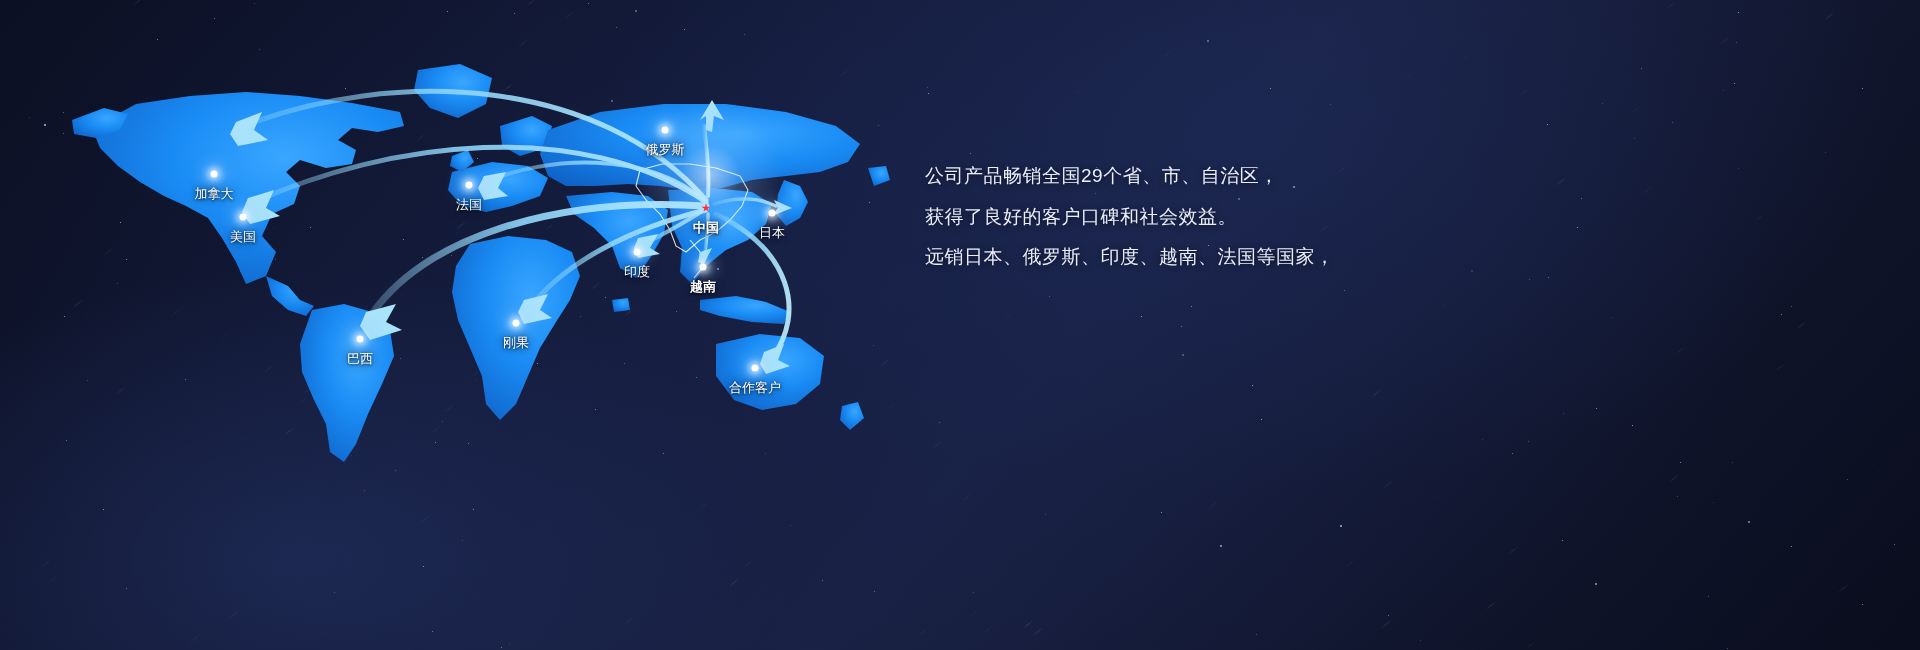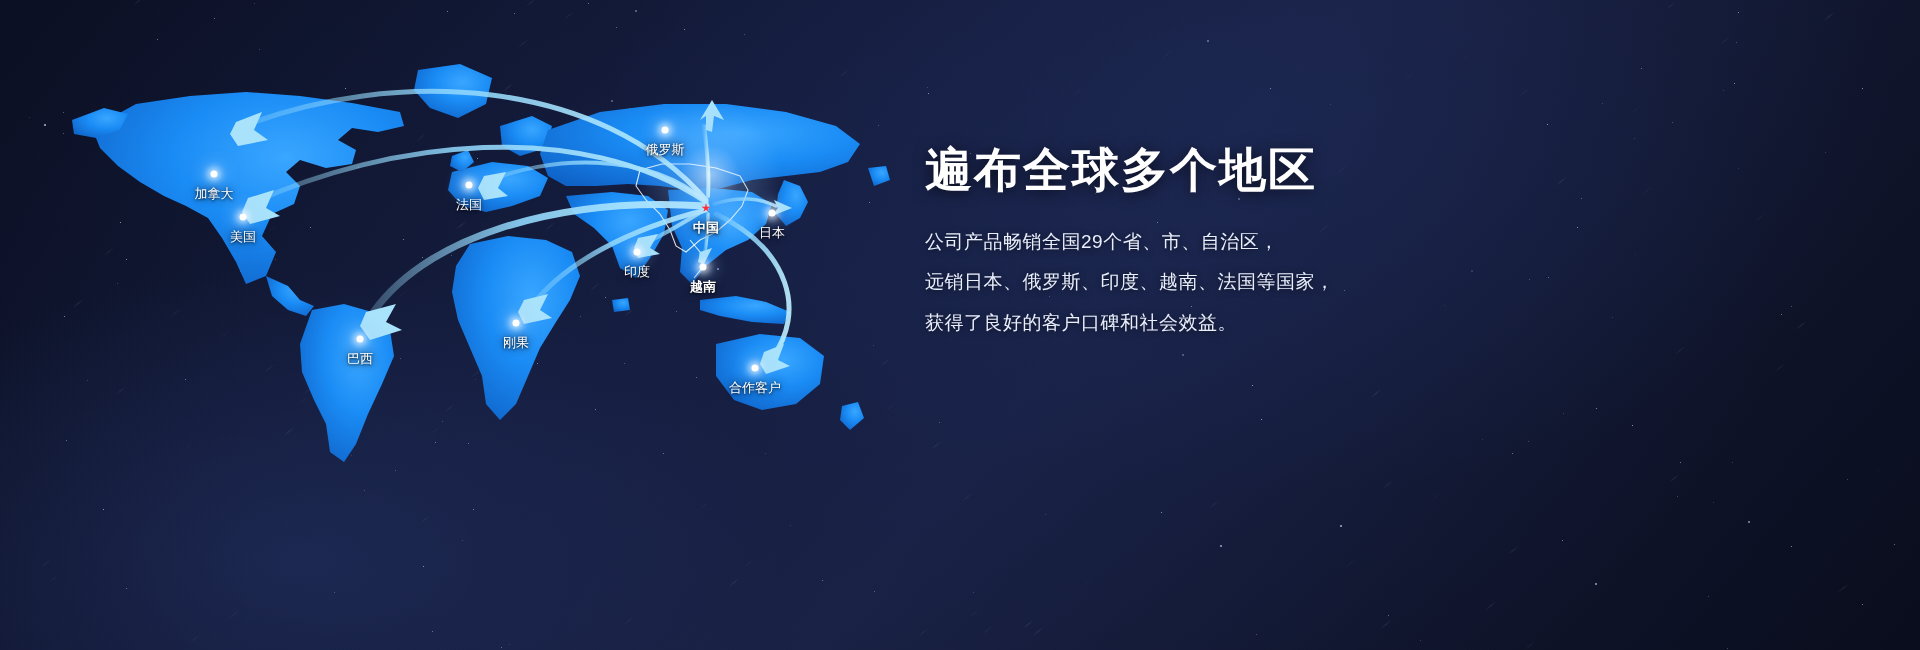--- a/index.html
+++ b/index.html
@@ -476,21 +476,20 @@
         <span class="dot"></span>
         <span class="cap">刚果</span>
       </div>
       <div class="marker" style="left: 755px; top: 368px;">
         <span class="dot"></span>
         <span class="cap">合作客户</span>
       </div>
     </div>
 
   <div class="panel">
-    <div class="headline">遍布全球多个地区</div>
     <div class="body" id="body-copy">
         <p>公司产品畅销全国29个省、市、自治区，</p>
+        <p>获得了良好的客户口碑和社会效益。</p>
         <p>远销日本、俄罗斯、印度、越南、法国等国家，</p>
-        <p>获得了良好的客户口碑和社会效益。</p>
       </div>
   </div>
 
 </div>
 
 </body></html>

